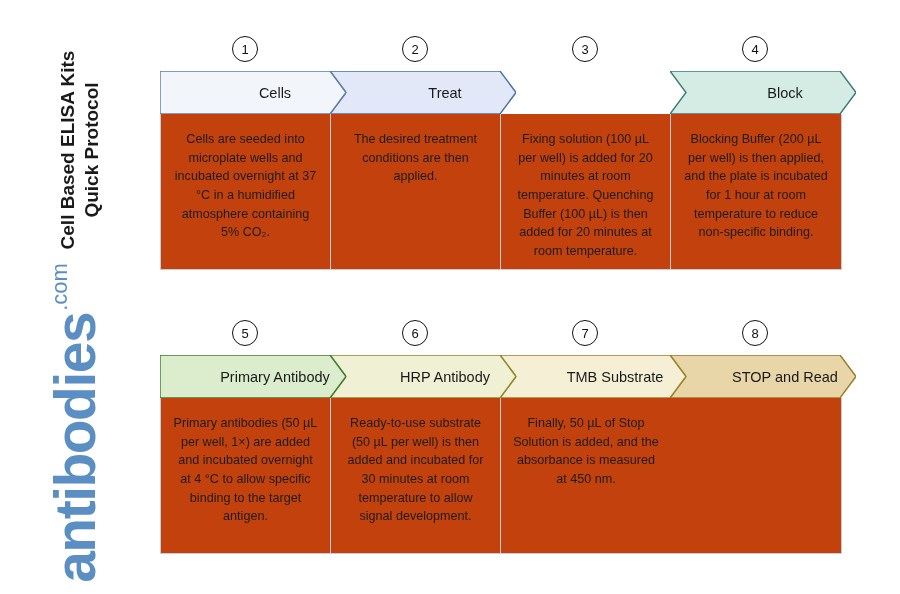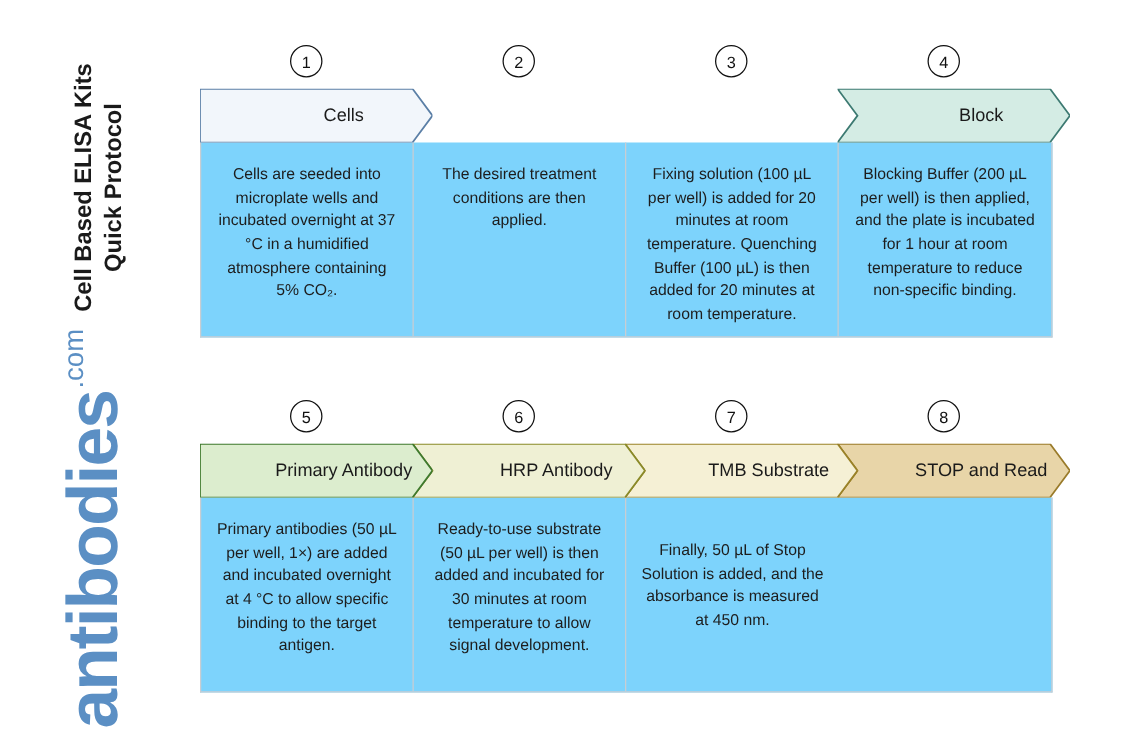--- a/index.html
+++ b/index.html
@@ -112,21 +112,21 @@
     white-space:nowrap;
     padding-left:8px;
   }
 
   .body-strip{
     position:relative;
     height:156px;
     border:1px solid #c9cdd2;
     border-top:none;
     box-sizing:border-box;
-    background:#7dd3fc;
+    background:#c2410c;
     display:flex;
   }
   .body-cell{
     box-sizing:border-box;
     border-right:1px solid #c9cdd2;
     padding:16px 12px 10px 12px;
     text-align:center;
     font-size:12.6px;
     line-height:1.48;
     color:#1d1d1d;
@@ -157,20 +157,26 @@
       <div class="step-badge" style="left: 412px;">3</div>
       <div class="step-badge" style="left: 582px;">4</div>
     </div>
   <div class="chevron-strip">
       <div class="chevron" style="left: 0px; width: 186px; z-index: 10;">
         <svg class="chev-svg" viewBox="0 0 186 43" preserveAspectRatio="none">
           <polygon points="0,0 170,0 186,21.5 170,43 0,43" fill="#f2f6fb" stroke="#5b7fa6" stroke-width="1.4" vector-effect="non-scaling-stroke"></polygon>
         </svg>
         <span class="chev-label">Cells</span>
       </div>
+      <div class="chevron" style="left: 170px; width: 186px; z-index: 9;">
+        <svg class="chev-svg" viewBox="0 0 186 43" preserveAspectRatio="none">
+          <polygon points="0,0 170,0 186,21.5 170,43 0,43 16,21.5" fill="#e2e8f8" stroke="#4a6fa8" stroke-width="1.4" vector-effect="non-scaling-stroke"></polygon>
+        </svg>
+        <span class="chev-label">Treat</span>
+      </div>
       <div class="chevron" style="left: 510px; width: 186px; z-index: 7;">
         <svg class="chev-svg" viewBox="0 0 186 43" preserveAspectRatio="none">
           <polygon points="0,0 170,0 186,21.5 170,43 0,43 16,21.5" fill="#d4ece4" stroke="#3d7a72" stroke-width="1.4" vector-effect="non-scaling-stroke"></polygon>
         </svg>
         <span class="chev-label">Block</span>
       </div>
     </div>
   <div class="body-strip">
       <div class="body-cell" style="width: 170px;">Cells are seeded into microplate wells and incubated overnight at 37 °C in a humidified atmosphere containing 5% CO₂.</div>
       <div class="body-cell" style="width: 170px;">The desired treatment conditions are then applied.</div>
@@ -208,15 +214,15 @@
       <div class="chevron" style="left: 510px; width: 186px; z-index: 7;">
         <svg class="chev-svg" viewBox="0 0 186 43" preserveAspectRatio="none">
           <polygon points="0,0 170,0 186,21.5 170,43 0,43 16,21.5" fill="#e8d5a8" stroke="#9a7b2a" stroke-width="1.4" vector-effect="non-scaling-stroke"></polygon>
         </svg>
         <span class="chev-label">STOP and Read</span>
       </div>
     </div>
   <div class="body-strip">
       <div class="body-cell" style="width: 170px;">Primary antibodies (50 µL per well, 1×) are added and incubated overnight at 4 °C to allow specific binding to the target antigen.</div>
       <div class="body-cell" style="width: 170px;">Ready-to-use substrate (50 µL per well) is then added and incubated for 30 minutes at room temperature to allow signal development.</div>
-      <div class="body-cell" style="width: 170px; margin-top: 17px;">Finally, 50 µL of Stop Solution is added, and the absorbance is measured at 450 nm.</div>
+      <div class="body-cell" style="width: 170px;">Finally, 50 µL of Stop Solution is added, and the absorbance is measured at 450 nm.</div>
     </div>
 </div>
 
 </body></html>

